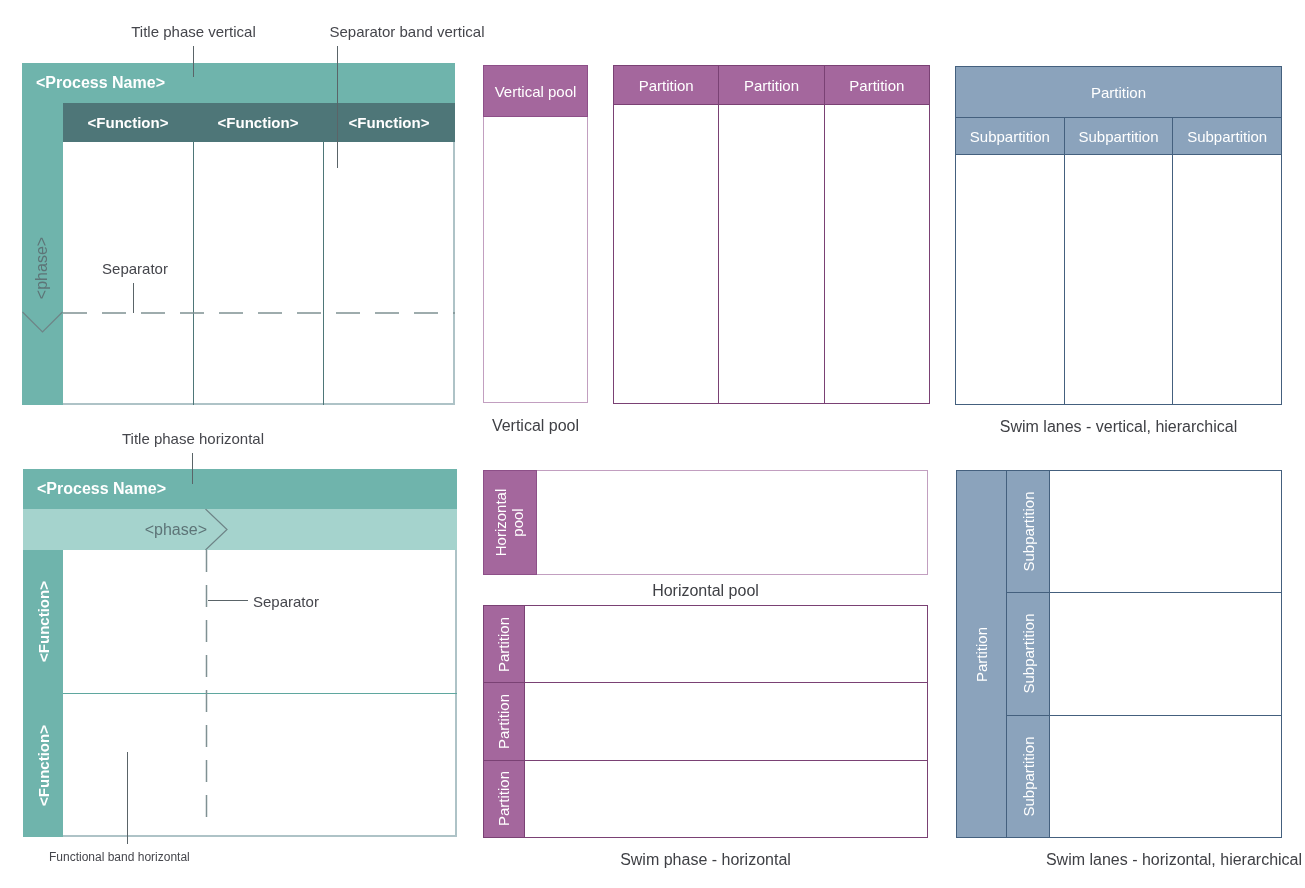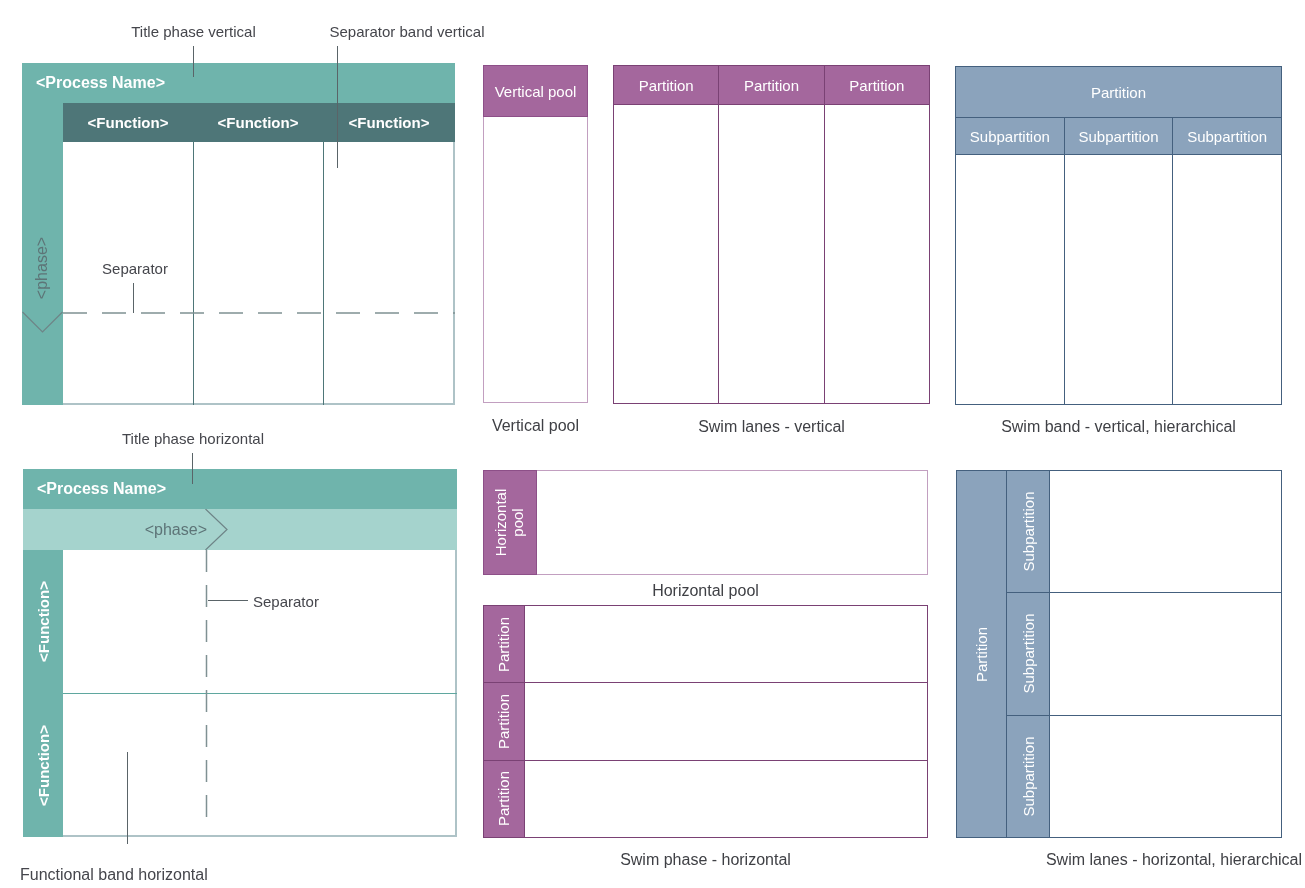--- a/index.html
+++ b/index.html
@@ -84,21 +84,20 @@
       </div>
       <div style="flex:1;"></div>
     </div>
     <div class="pcol" style="flex:1;display:flex;flex-direction:column;">
       <div class="purple flexc" style="height:38px;border-bottom:1.5px solid #7a4174;">
         <span class="wlabel">Partition</span>
       </div>
       <div style="flex:1;"></div>
     </div>
   </div>
-  <div class="abs caption" style="left:613px;top:418px;width:317px;">Swim lanes - vertical</div>
 
   <div class="abs" style="left:955px;top:66px;width:327px;height:339px;border:1.5px solid #44607e;background:#fff;display:flex;flex-direction:column;">
     <div class="blue flexc" style="height:50px;border-bottom:1.5px solid #44607e;">
       <span class="wlabel">Partition</span>
     </div>
     <div style="height:37px;display:flex;">
       <div class="blue flexc" style="flex:1;border-bottom:1.5px solid #44607e;">
         <span class="wlabel">Subpartition</span>
       </div>
       <div class="blue flexc bcol" style="flex:1;border-bottom:1.5px solid #44607e;">
@@ -107,21 +106,21 @@
       <div class="blue flexc bcol" style="flex:1;border-bottom:1.5px solid #44607e;">
         <span class="wlabel">Subpartition</span>
       </div>
     </div>
     <div style="flex:1;display:flex;">
       <div style="flex:1;"></div>
       <div class="bcol" style="flex:1;"></div>
       <div class="bcol" style="flex:1;"></div>
     </div>
   </div>
-  <div class="abs caption" style="left:940px;top:418px;width:357px;">Swim band - vertical, hierarchical</div>
+  <div class="abs caption" style="left:940px;top:418px;width:357px;">Swim lanes - vertical, hierarchical</div>
 
   <div class="abs teal" style="left:23px;top:469px;width:434px;height:40px;display:flex;align-items:center;padding-left:14px;">
     <span class="wbold" style="font-size:16px;">&lt;Process Name&gt;</span>
   </div>
   <div class="abs teal-light" style="left:23px;top:509px;width:434px;height:41px;"></div>
   <div class="abs" style="left:23px;top:509px;width:184px;height:41px;display:flex;align-items:center;justify-content:flex-end;">
     <span style="color:#5d7477;font-size:16px;">&lt;phase&gt;</span>
   </div>
   <svg class="abs" style="left:205px;top:509px;" width="24" height="41">
     <polyline points="0.5,0 22,20.5 0.5,41" fill="none" stroke="#6e8487" stroke-width="1.2"></polyline>
@@ -136,21 +135,21 @@
   <div class="abs" style="left:63px;top:693px;width:394px;height:1px;background:#5fa79f;"></div>
   <svg class="abs" style="left:200px;top:550px;" width="13" height="274">
     <line x1="6.5" y1="0" x2="6.5" y2="274" stroke="#7f9193" stroke-width="1.5" stroke-dasharray="22 13"></line>
   </svg>
 
   <div class="abs callout-label" style="left:104px;top:430px;width:178px;text-align:center;">Title phase horizontal</div>
   <div class="abs cline" style="left:192px;top:453px;width:1px;height:31px;"></div>
   <div class="abs cline" style="left:208px;top:600px;width:40px;height:1px;"></div>
   <div class="abs callout-label" style="left:253px;top:593px;">Separator</div>
   <div class="abs cline" style="left:127px;top:752px;width:1px;height:92px;"></div>
-  <div class="abs callout-label" style="left:20px;top:850px;font-size:16px;margin-top:16px;">Functional band horizontal</div>
+  <div class="abs callout-label" style="left:49px;top:850px;font-size:12px;">Functional band horizontal</div>
 
   <div class="abs" style="left:483px;top:470px;width:445px;height:105px;background:#fff;border:1px solid #c29fc0;"></div>
   <div class="abs purple flexc" style="left:483px;top:470px;width:54px;height:105px;border:1px solid #8d4f88;">
     <span class="rot wlabel" style="width:96px;text-align:center;white-space:normal;line-height:1.1;">Horizontal pool</span>
   </div>
   <div class="abs caption" style="left:483px;top:582px;width:445px;">Horizontal pool</div>
 
   <div class="abs" style="left:483px;top:605px;width:445px;height:233px;border:1.5px solid #7a4174;background:#fff;display:flex;flex-direction:column;">
     <div style="flex:1;display:flex;">
       <div class="purple flexc" style="width:40px;border-right:1.5px solid #7a4174;">

